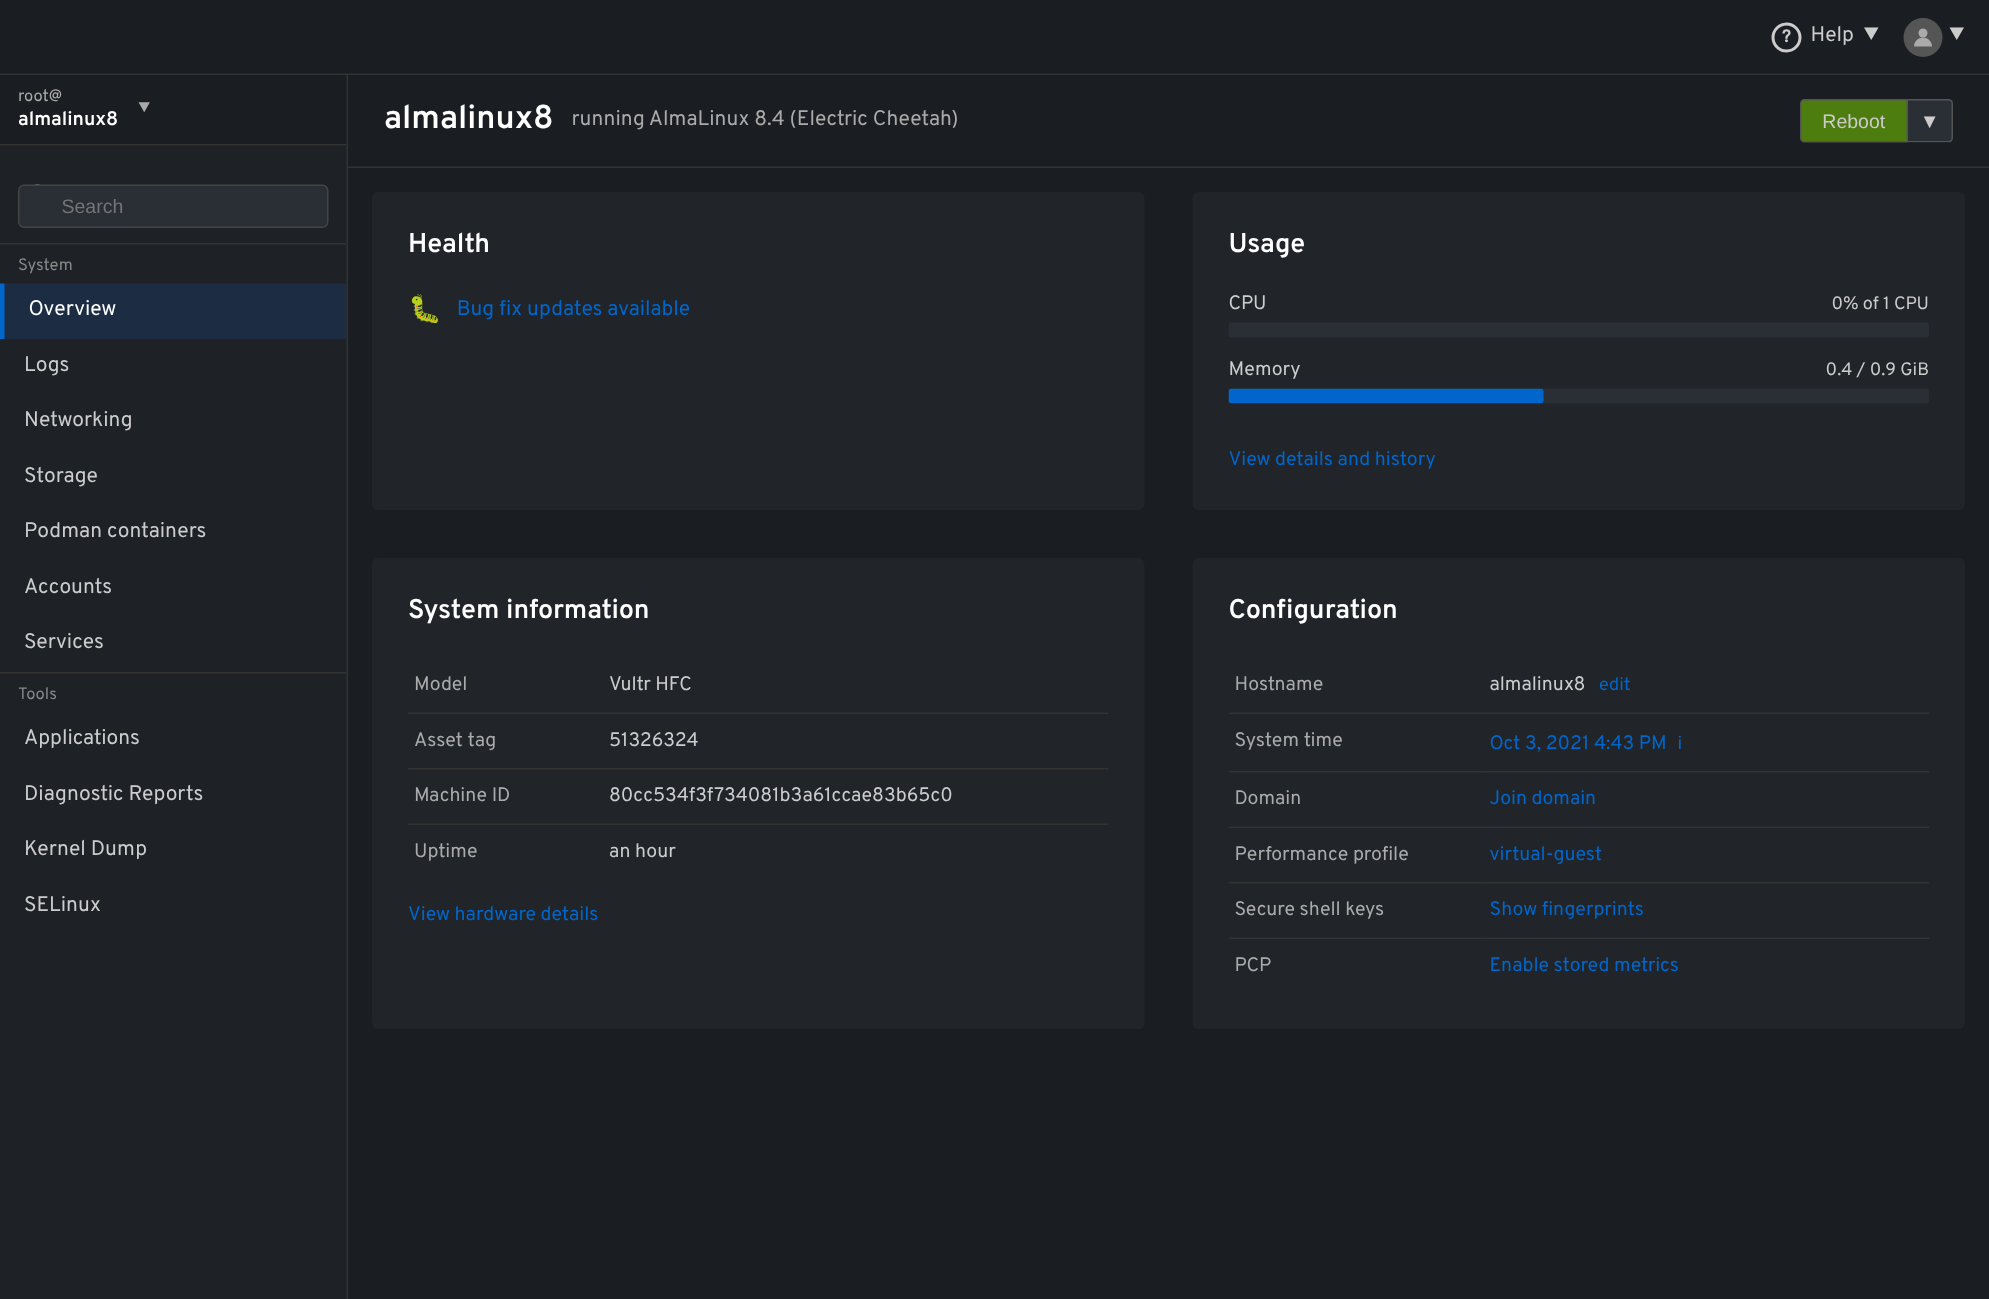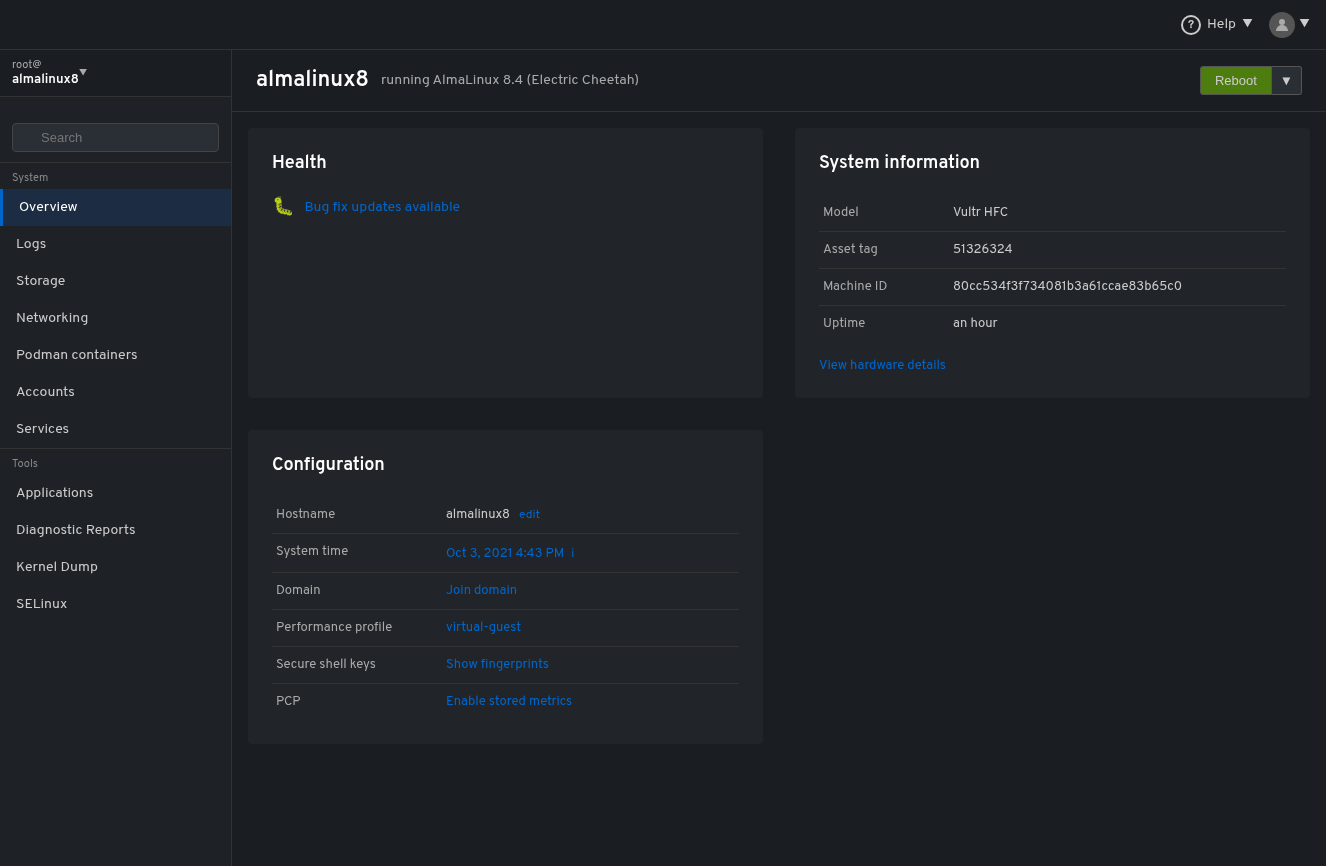--- a/index.html
+++ b/index.html
@@ -12,21 +12,21 @@
     .help-btn { display: flex; align-items: center; gap: 6px; color: #ccc; cursor: pointer; }
     .help-btn .circle-q { width: 20px; height: 20px; border: 2px solid #ccc; border-radius: 50%; display: flex; align-items: center; justify-content: center; font-size: 12px; font-weight: bold; }
     .user-btn { display: flex; align-items: center; gap: 4px; color: #ccc; cursor: pointer; }
     .user-icon { width: 26px; height: 26px; background: #555; border-radius: 50%; display: flex; align-items: center; justify-content: center; }
 
     
     .main { display: flex; flex: 1; overflow: hidden; }
 
     
     .sidebar { width: 232px; background: #1e2227; display: flex; flex-direction: column; border-right: 1px solid #333; overflow-y: auto; flex-shrink: 0; }
-    .sidebar-header { padding: 8px 12px; background: #1a1d21; border-bottom: 1px solid #333; display: flex; align-items: center; gap: 0; }
+    .sidebar-header { padding: 8px 12px; background: #1a1d21; border-bottom: 1px solid #333; display: flex; align-items: center; gap: 13px; }
     .sidebar-search { padding: 10px 12px; }
     .sidebar-search-input { width: 100%; background: #2a2e35; border: 1px solid #444; border-radius: 4px; padding: 6px 10px 6px 28px; color: #ccc; font-size: 13px; position: relative; margin-top: 16px; }
     .search-wrap { position: relative; }
     .search-wrap::before { content: '🔍'; position: absolute; left: 8px; top: 50%; transform: translateY(-50%); font-size: 11px; color: #888; }
     .sidebar-section-label { padding: 8px 12px 4px; font-size: 11px; color: #888; text-transform: none; border-top: 1px solid #333; }
     .sidebar-item { padding: 10px 16px; cursor: pointer; color: #ccc; font-size: 14px; display: flex; align-items: center; justify-content: space-between; }
     .sidebar-item.active { background: #0d6efd22; color: #fff; border-left: 3px solid #06c; align-items: flex-end; }
     .sidebar-item .badge { background: #06c; color: #fff; border-radius: 50%; width: 18px; height: 18px; font-size: 11px; display: flex; align-items: center; justify-content: center; }
 
     
@@ -130,24 +130,24 @@
 
     <div class="sidebar-section-label">System</div>
 
     <div class="sidebar-item active">
       <span>Overview</span>
     </div>
     <div class="sidebar-item">
       <span>Logs</span>
     </div>
     <div class="sidebar-item">
+      <span>Networking</span>
+    </div>
+    <div class="sidebar-item">
       <span>Storage</span>
-    </div>
-    <div class="sidebar-item">
-      <span>Networking</span>
     </div>
     <div class="sidebar-item">
       <span>Podman containers</span>
     </div>
     <div class="sidebar-item">
       <span>Accounts</span>
     </div>
     <div class="sidebar-item">
       <span>Services</span>
     </div>
@@ -187,20 +187,42 @@
     <div class="cards-grid">
 
       <div class="card">
         <div class="card-title">Health</div>
         <div class="health-item">
           <span class="bug-icon">🐛</span>
           <span>Bug fix updates available</span>
         </div>
       </div>
 
+      <div class="card">
+        <div class="card-title">Usage</div>
+        <div class="usage-row">
+          <div class="usage-label">
+            <span class="usage-label-text">CPU</span>
+            <span class="usage-value">0% of 1 CPU</span>
+          </div>
+          <div class="progress-bar-wrap">
+            <div class="progress-bar-fill" style="width: 0%;"></div>
+          </div>
+        </div>
+        <div class="usage-row">
+          <div class="usage-label">
+            <span class="usage-label-text">Memory</span>
+            <span class="usage-value">0.4 / 0.9 GiB</span>
+          </div>
+          <div class="progress-bar-wrap">
+            <div class="progress-bar-fill" style="width: 45%;"></div>
+          </div>
+        </div>
+        <span class="view-details-link">View details and history</span>
+      </div>
 
       <div class="card">
         <div class="card-title">System information</div>
         <table class="info-table">
           <tbody>
               <tr>
             <td>Model</td>
             <td>Vultr HFC</td>
           </tr>
           <tr>

